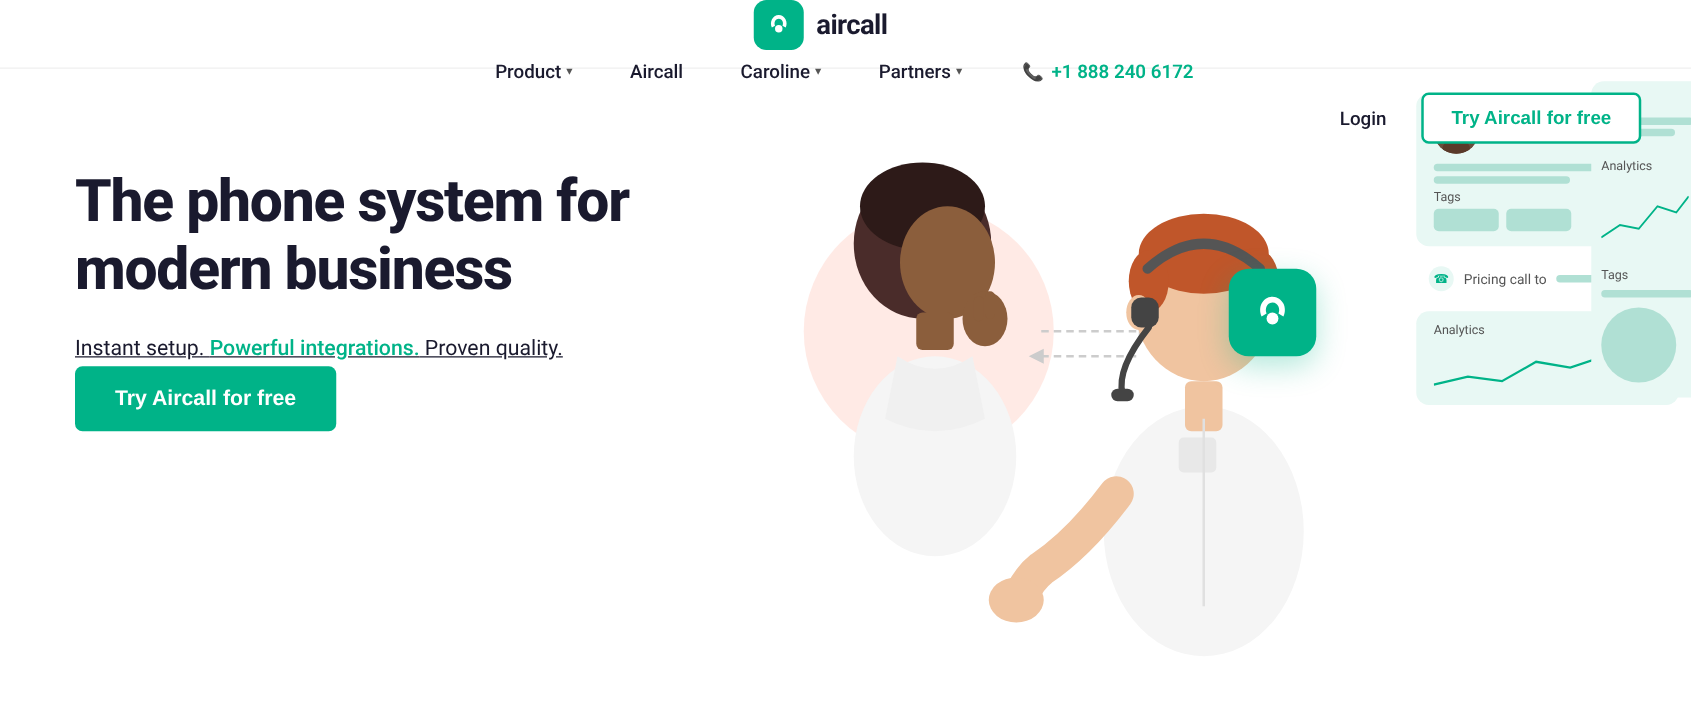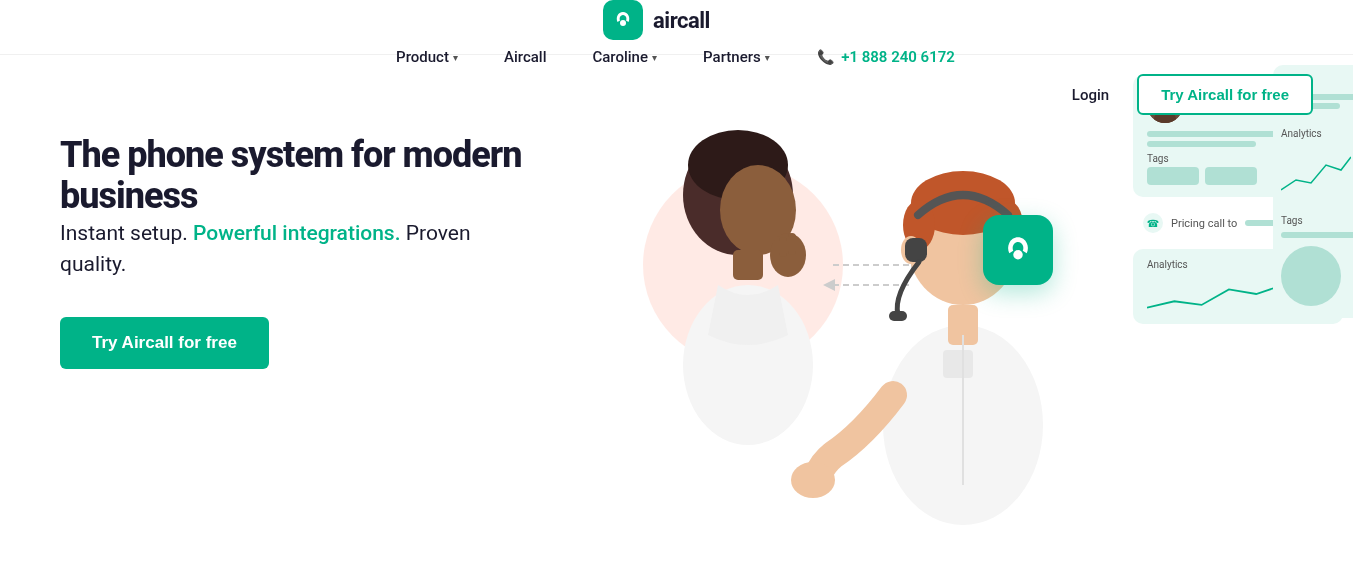--- a/index.html
+++ b/index.html
@@ -117,31 +117,32 @@
       position: relative;
       overflow: hidden;
       background: #fff;
     }
     .hero-content {
       flex: 0 0 auto;
       max-width: 480px;
       padding-top: 20px;
     }
     .hero-title {
-      font-size: 36px;
+      font-size: 47px;
       font-weight: 800;
       color: #1a1a2e;
       line-height: 1.15;
+      margin-bottom: 24px;
       letter-spacing: -1px;
     }
     .hero-subtitle {
-      font-size: 21px;
-      color: #1a1a2e;
-      margin-bottom: 36px;
+      font-size: 17px;
+      color: #1a1a2e;
       line-height: 1.5;
+      text-decoration: underline;
     }
     .hero-subtitle .highlight-green { color: #00B388; font-weight: 500; }
     .hero-cta {
       display: inline-block;
       padding: 16px 32px;
       background: #00B388;
       color: #fff;
       font-size: 17px;
       font-weight: 700;
       border-radius: 6px;

